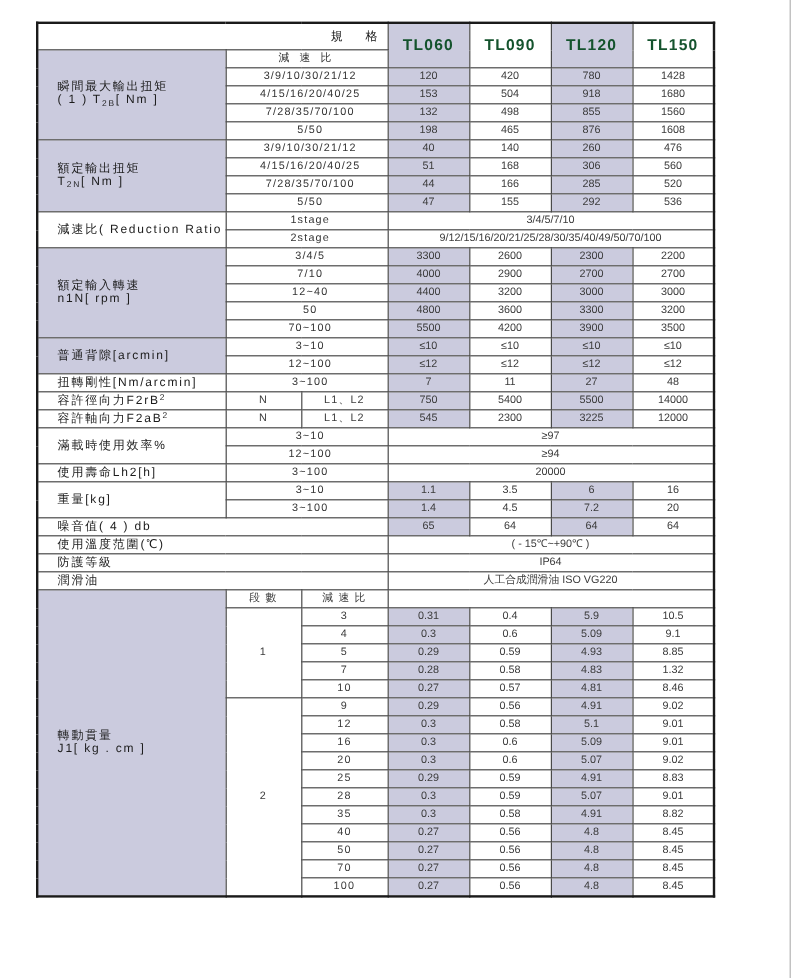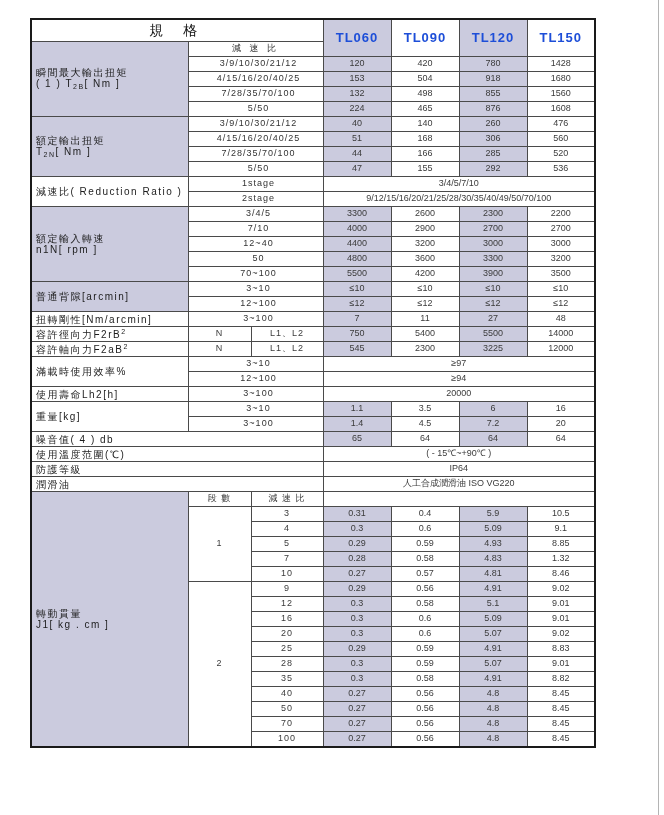--- a/index.html
+++ b/index.html
@@ -6,23 +6,23 @@
   body { width:664px; height:815px; font-family:"Liberation Sans", sans-serif; position:relative; }
   .page { position:relative; width:664px; height:815px; background:#fff; overflow:hidden; }
   .edge-line { position:absolute; left:658px; top:0; width:1px; height:815px; background:#b4b4b4; }
 
   table.spec { position:absolute; left:30px; top:18px; width:564px;
     border-collapse:collapse; table-layout:fixed; border:2px solid #1a1a1a; }
   td, th { border:1px solid #4a4a4a; padding:0; height:14px; line-height:1.1;
     font-size:9px; color:#3b3b3b; text-align:center; vertical-align:middle;
     white-space:nowrap; overflow:hidden; font-weight:normal; }
   .sh { background:#cbcbde; }
-  .spec-head { height:21px; font-size:14px; color:#111; letter-spacing:8px; }
-  th.model { height:21px; font-size:13px; font-weight:bold; color:#1d4ed8; letter-spacing:1px; }
-  td.label { text-align:left; padding-left:4px; color:#1c1c1c; font-size:10px; letter-spacing:1.5px; }
+  .spec-head { height:21px; font-size:10px; color:#111; letter-spacing:8px;text-align:right; }
+  th.model { height:21px; font-size:13px; font-weight:bold; color:#14532d; letter-spacing:1px; }
+  td.label { text-align:left; padding-left:16px; color:#1c1c1c; font-size:10px; letter-spacing:1.5px; }
   td.label .lab-line { display:block; }
   td.sub { text-align:center; padding-left:6px; letter-spacing:1px; color:#333; }
   td.sub.ctr { text-align:center; padding-left:0; letter-spacing:3px; }
   td.subcell { letter-spacing:1px; }
   td.ctr { letter-spacing:1px; }
   .seg-sub { font-size:7px; vertical-align:-2px; }
   .seg-sup { font-size:7px; vertical-align:4px; }
   .footnote { position:absolute; left:8px; top:757px; width:650px; font-size:10px;
     color:#222; line-height:14px; letter-spacing:0.3px; }
 </style>
@@ -71,21 +71,21 @@
         </tr>
         <tr>
           <td class="sub" colspan="2">7/28/35/70/100</td>
           <td class="val sh">132</td>
           <td class="val">498</td>
           <td class="val sh">855</td>
           <td class="val">1560</td>
         </tr>
         <tr>
           <td class="sub" colspan="2">5/50</td>
-          <td class="val sh">224</td>
+          <td class="val sh">198</td>
           <td class="val">465</td>
           <td class="val sh">876</td>
           <td class="val">1608</td>
         </tr>
         <tr>
           <td class="label sh" rowspan="4" colspan="1">
             <div class="lab-line"><span>額定輸出扭矩</span></div>
             <div class="lab-line"><span>T</span><span class="seg-sub">2N</span><span>[ Nm ]</span></div>
           </td>
           <td class="sub" colspan="2">3/9/10/30/21/12</td>

